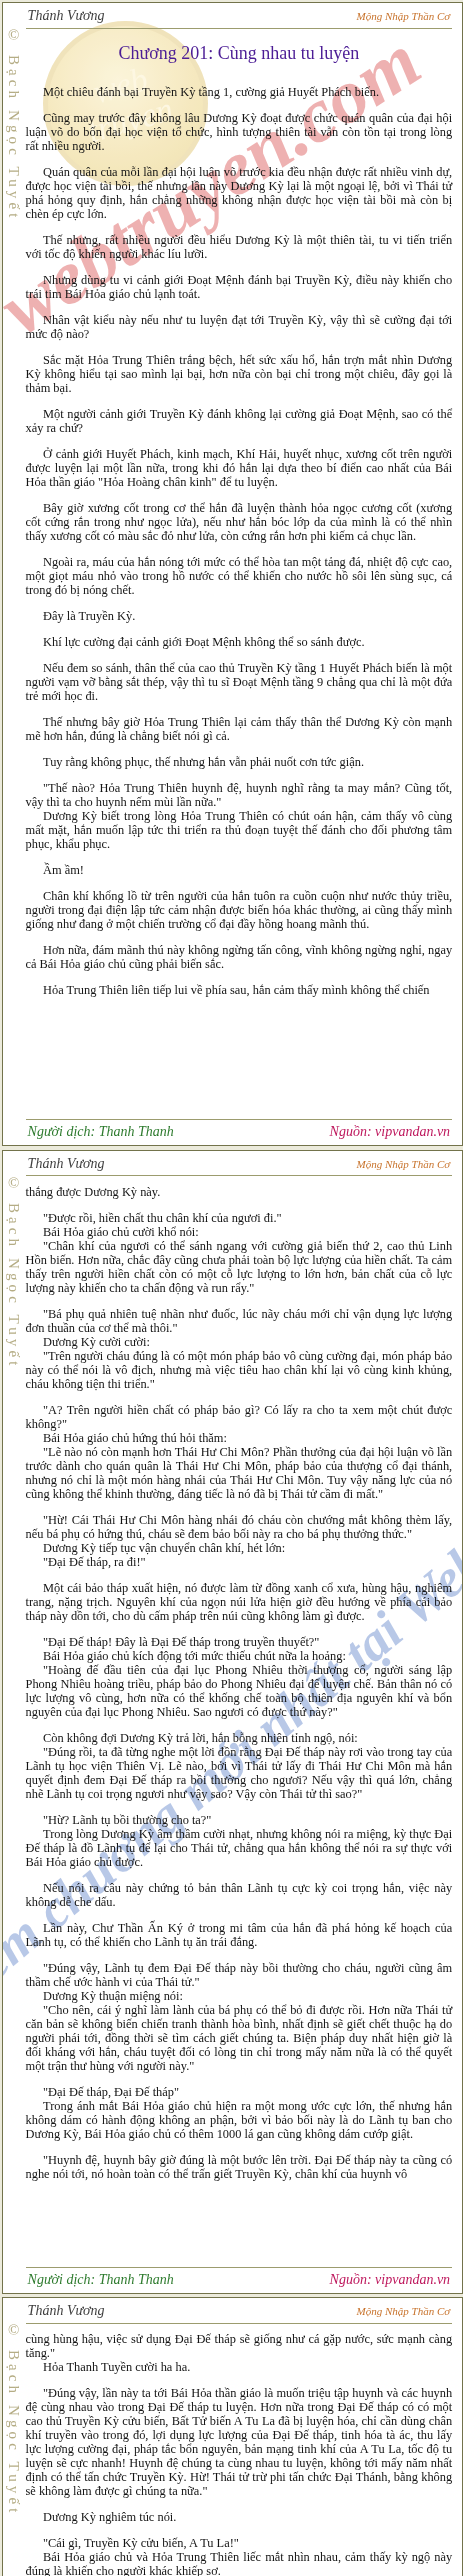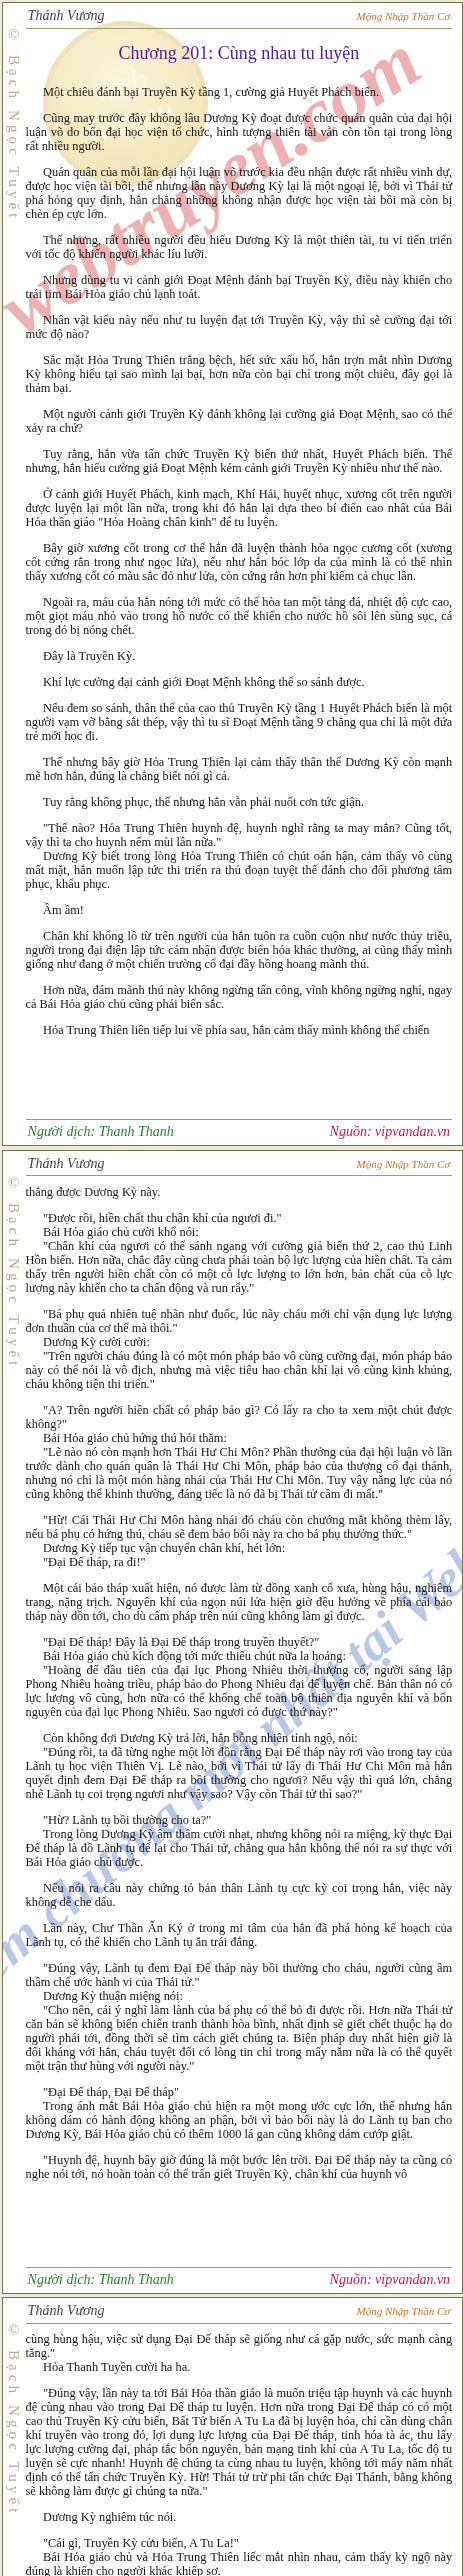--- a/index.html
+++ b/index.html
@@ -82,21 +82,20 @@
       <h1 class="chapter-title">Chương 201: Cùng nhau tu luyện</h1>
       <div class="page-body">
           <p class="para">Một chiêu đánh bại Truyền Kỳ tầng 1, cường giả Huyết Phách biến.</p>
           <p class="para">Cũng may trước đây không lâu Dương Kỳ đoạt được chức quán quân của đại hội luận võ do bốn đại học viện tổ chức, hình tượng thiên tài vẫn còn tồn tại trong lòng rất nhiều người.</p>
           <p class="para">Quán quân của mỗi lần đại hội luận võ trước kia đều nhận được rất nhiều vinh dự, được học viện tài bồi, thế nhưng lần này Dương Kỳ lại là một ngoại lệ, bởi vì Thái tử phá hỏng quy định, hắn chẳng những không nhận được học viện tài bồi mà còn bị chèn ép cực lớn.</p>
           <p class="para">Thế nhưng, rất nhiều người đều hiểu Dương Kỳ là một thiên tài, tu vi tiến triển với tốc độ khiến người khác líu lưỡi.</p>
           <p class="para">Nhưng dùng tu vi cảnh giới Đoạt Mệnh đánh bại Truyền Kỳ, điều này khiến cho trái tim Bái Hỏa giáo chủ lạnh toát.</p>
           <p class="para">Nhân vật kiểu này nếu như tu luyện đạt tới Truyền Kỳ, vậy thì sẽ cường đại tới mức độ nào?</p>
           <p class="para">Sắc mặt Hỏa Trung Thiên trắng bệch, hết sức xấu hổ, hắn trợn mắt nhìn Dương Kỳ không hiểu tại sao mình lại bại, hơn nữa còn bại chỉ trong một chiêu, đây gọi là thảm bại.</p>
           <p class="para">Một người cảnh giới Truyền Kỳ đánh không lại cường giả Đoạt Mệnh, sao có thể xảy ra chứ?</p>
-          <p class="para">Tuy rằng, hắn vừa tấn chức Truyền Kỳ biến thứ nhất, Huyết Phách biến. Thế nhưng, hắn hiểu cường giả Đoạt Mệnh kém cảnh giới Truyền Kỳ nhiều như thế nào.</p>
           <p class="para">Ở cảnh giới Huyết Phách, kinh mạch, Khí Hải, huyết nhục, xương cốt trên người được luyện lại một lần nữa, trong khi đó hắn lại dựa theo bí điển cao nhất của Bái Hỏa thần giáo "Hỏa Hoàng chân kinh" để tu luyện.</p>
           <p class="para">Bây giờ xương cốt trong cơ thể hắn đã luyện thành hỏa ngọc cương cốt (xương cốt cứng rắn trong như ngọc lửa), nếu như hắn bóc lớp da của mình là có thể nhìn thấy xương cốt có màu sắc đỏ như lửa, còn cứng rắn hơn phi kiếm cả chục lần.</p>
           <p class="para">Ngoài ra, máu của hắn nóng tới mức có thể hòa tan một tảng đá, nhiệt độ cực cao, một giọt máu nhỏ vào trong hồ nước có thể khiến cho nước hồ sôi lên sùng sục, cá trong đó bị nóng chết.</p>
           <p class="para">Đây là Truyền Kỳ.</p>
           <p class="para">Khí lực cường đại cảnh giới Đoạt Mệnh không thể so sánh được.</p>
           <p class="para">Nếu đem so sánh, thân thể của cao thủ Truyền Kỳ tầng 1 Huyết Phách biến là một người vạm vỡ bằng sắt thép, vậy thì tu sĩ Đoạt Mệnh tầng 9 chẳng qua chỉ là một đứa trẻ mới học đi.</p>
           <p class="para">Thế nhưng bây giờ Hỏa Trung Thiên lại cảm thấy thân thể Dương Kỳ còn mạnh mẽ hơn hắn, đúng là chẳng biết nói gì cả.</p>
           <p class="para">Tuy rằng không phục, thế nhưng hắn vẫn phải nuốt cơn tức giận.</p>
           <p class="para">"Thế nào? Hỏa Trung Thiên huynh đệ, huynh nghĩ rằng ta may mắn? Cũng tốt, vậy thì ta cho huynh nếm mùi lần nữa."</p>
           <p class="para tight">Dương Kỳ biết trong lòng Hỏa Trung Thiên có chút oán hận, cảm thấy vô cùng mất mặt, hắn muốn lập tức thi triển ra thủ đoạn tuyệt thế đánh cho đối phương tâm phục, khẩu phục.</p>

